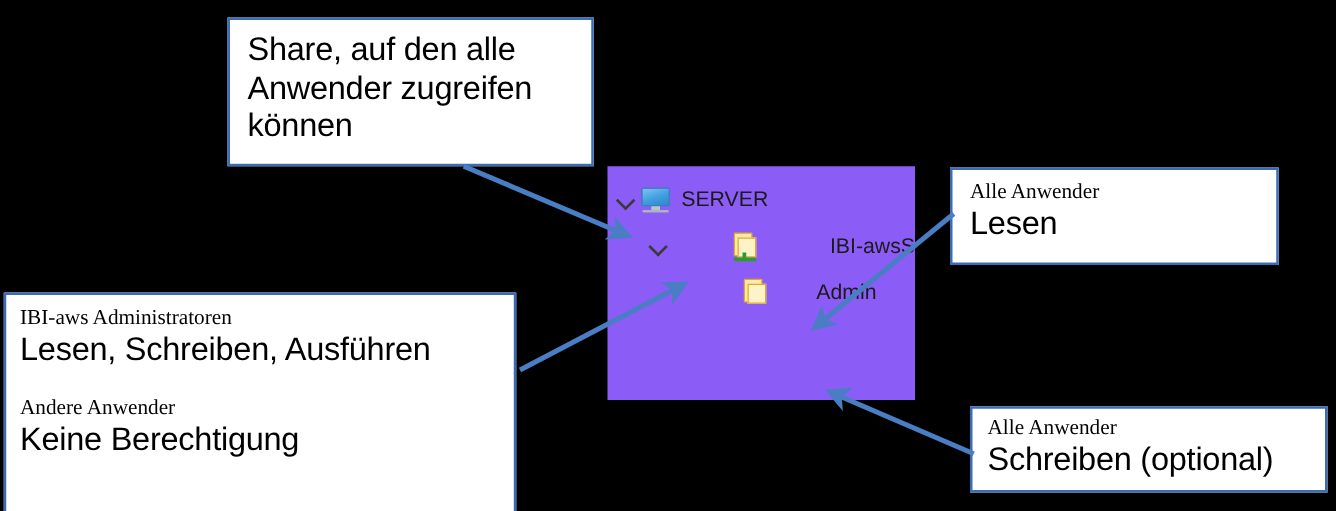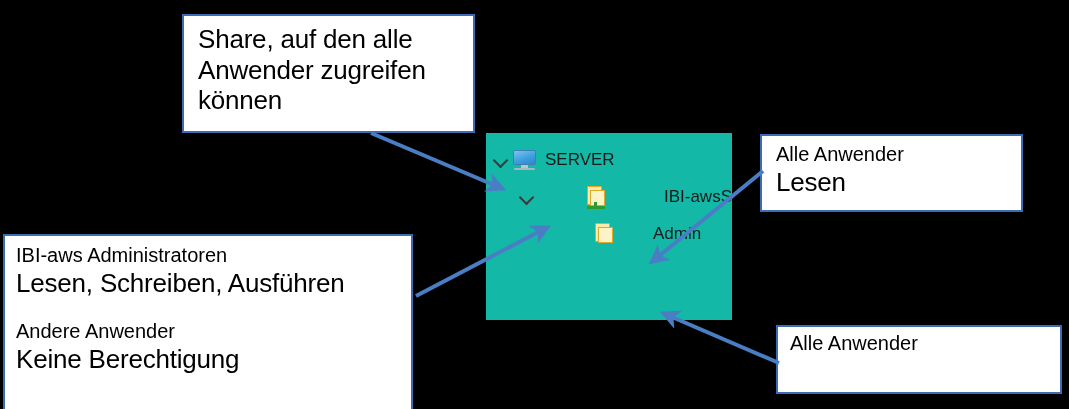--- a/index.html
+++ b/index.html
@@ -26,40 +26,41 @@
     color: #000000;
     padding: 6px 10px;
   }
   .callout .big {
     font-size: 26px;
     line-height: 1.18;
     white-space: pre-wrap;
     letter-spacing: -0.2px;
   }
   .callout .small {
-    font-size: 20px;
+    font-size: 17px;
     line-height: 1.25;
+    font-family: Liberation Serif, serif;
   }
   .callout .gap {
     height: 20px;
   }
 
   #box-share   { left: 182px; top: 2px;   width: 293px; height: 119px; padding-top: 8px; padding-left: 14px;}
   #box-admins  { left: 3px;   top: 222px; width: 410px; height: 226px; padding-top: 7px; padding-left: 11px;}
   #box-lesen   { left: 760px; top: 122px; width: 263px; height: 78px;  padding-top: 6px; padding-left: 14px;}
   #box-schr    { left: 776px; top: 313px; width: 286px; height: 69px;  padding-top: 4px; padding-left: 12px;}
 
   
   #tree-panel {
     position: absolute;
     left: 486px;
     top: 121px;
     width: 246px;
     height: 187px;
-    background: #14b8a6;
+    background: #8b5cf6;
     box-sizing: border-box;
     padding-top: 8px;
   }
   .tree-row {
     position: relative;
     height: 37px;
     display: flex;
     align-items: center;
     font-size: 17px;
     color: #1a1a1a;
@@ -155,20 +156,21 @@
     <div class="big">Keine Berechtigung</div>
   </div>
 
   <div class="callout" id="box-lesen">
     <div class="small">Alle Anwender</div>
     <div class="big">Lesen</div>
   </div>
 
   <div class="callout" id="box-schr">
     <div class="small">Alle Anwender</div>
+    <div class="big">Schreiben (optional)</div>
   </div>
 
   <div id="tree-panel">
 
     <div class="tree-row indent-1">
       <span class="chev on"></span>
       <span class="ico ico-monitor">
         <span class="scr"></span>
           <span class="stand"></span>
           <span class="base"></span>

